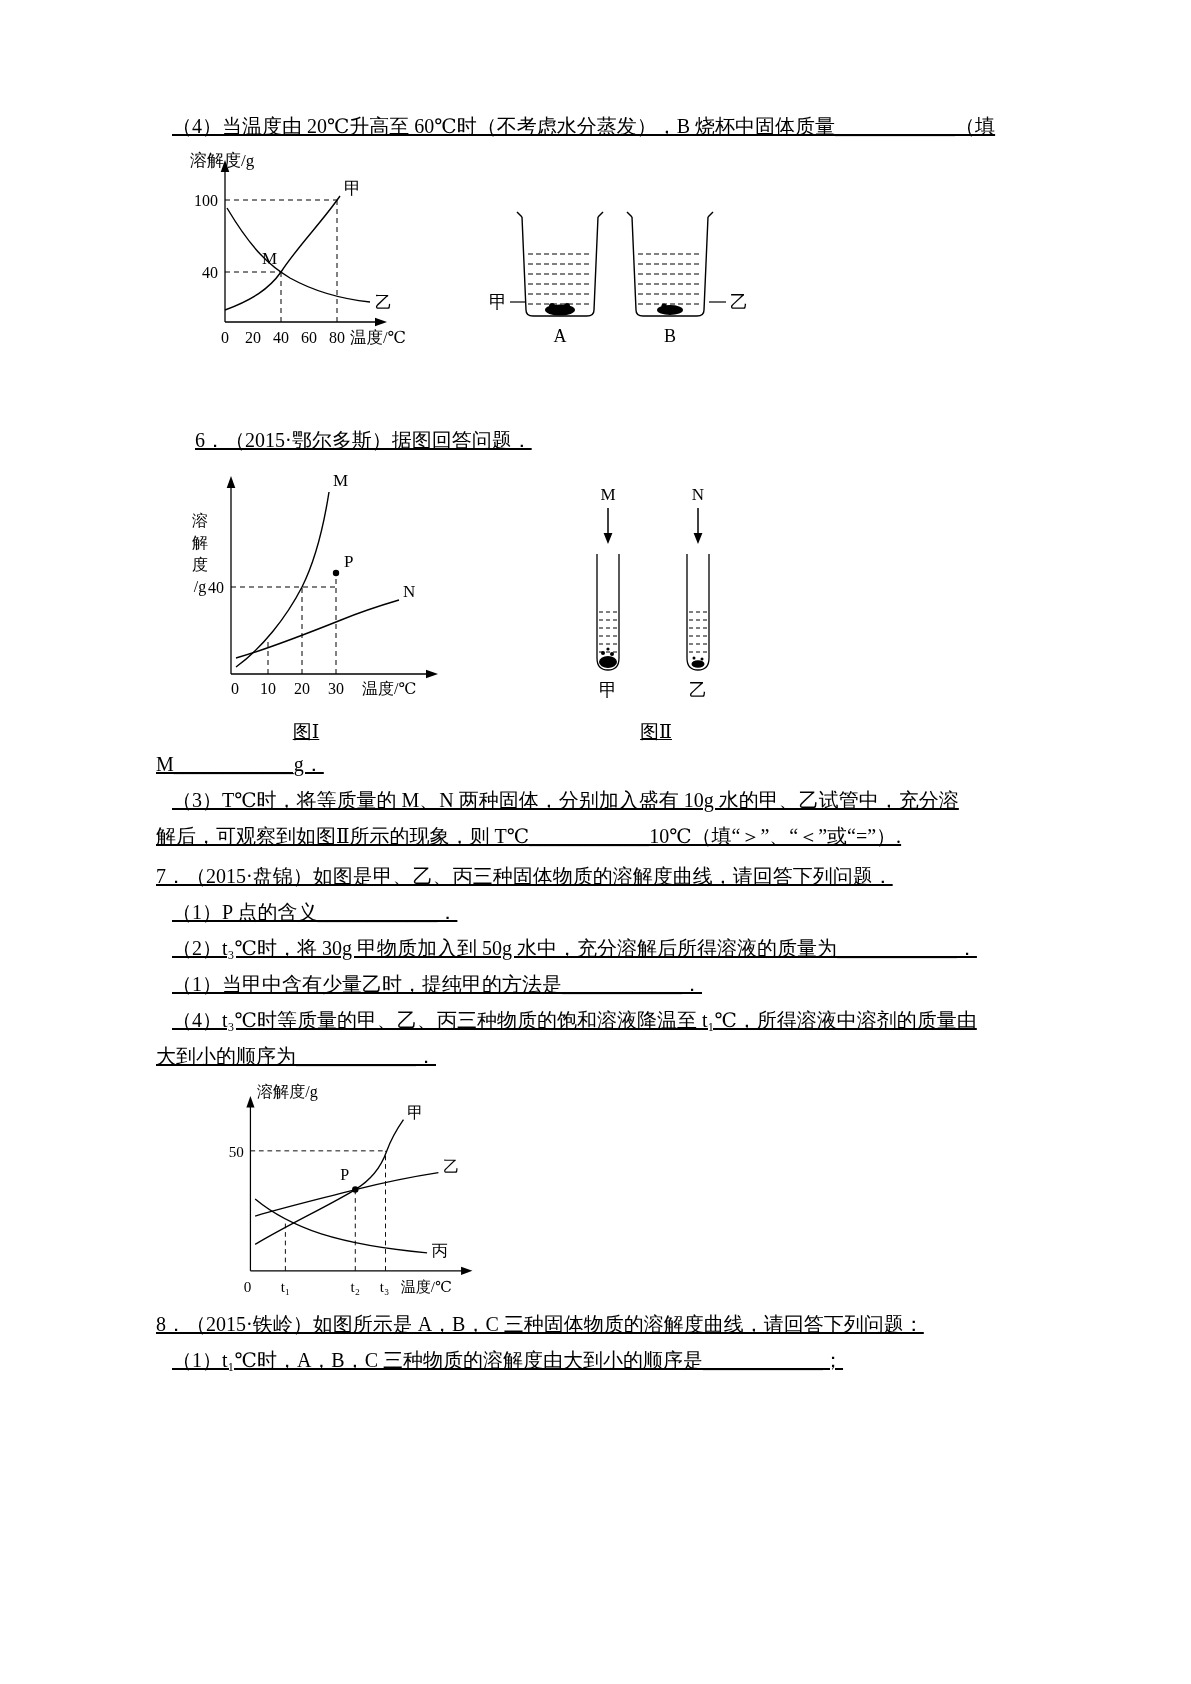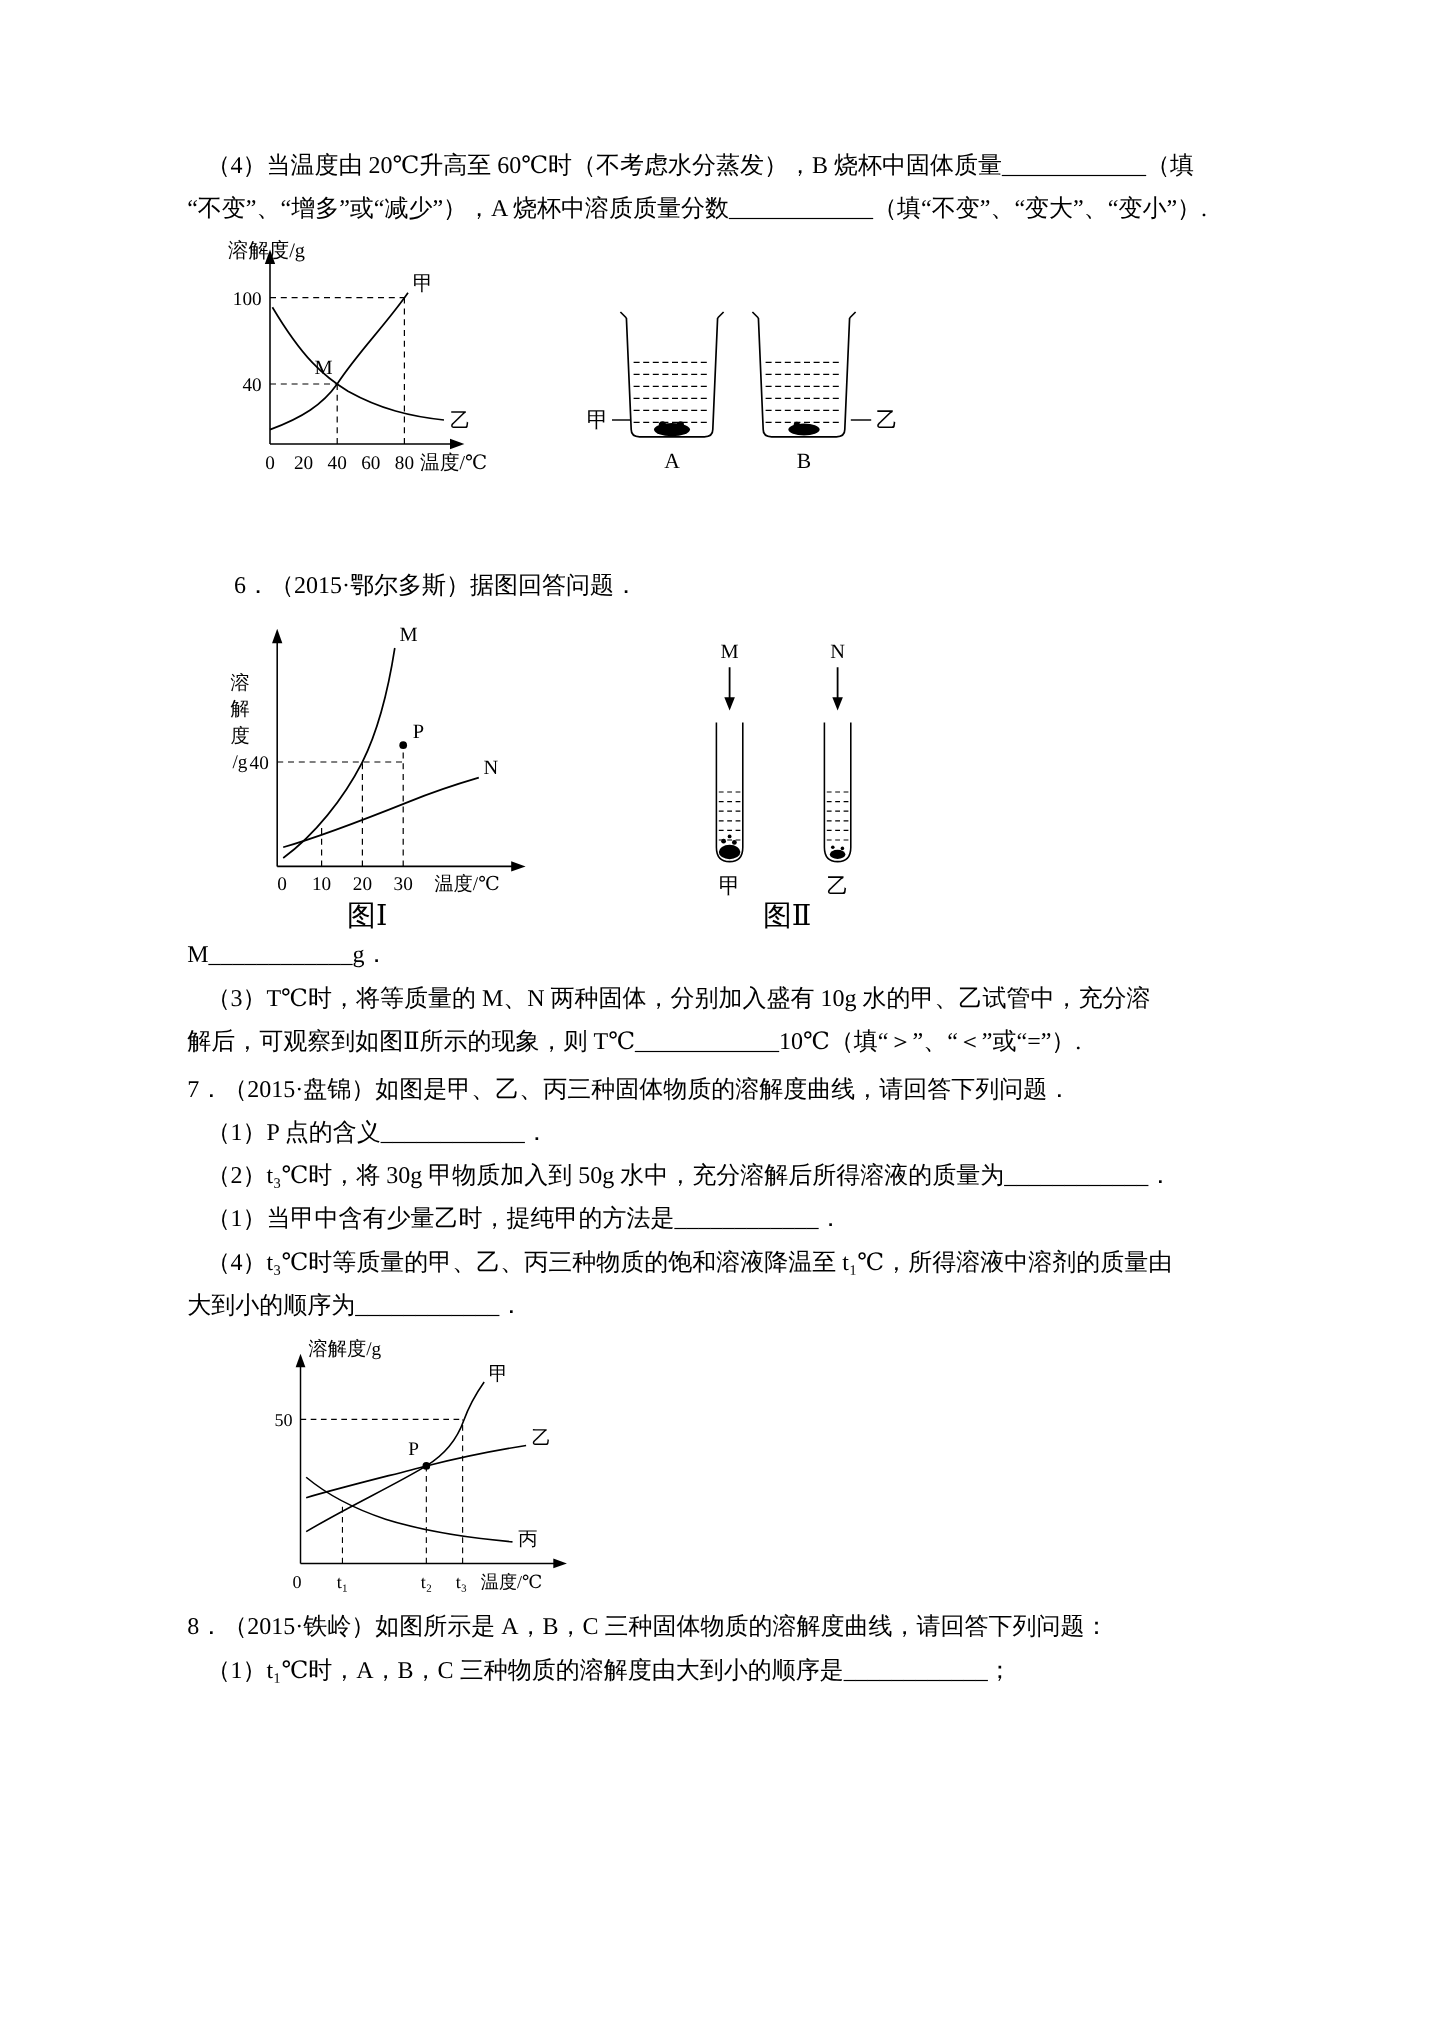--- a/index.html
+++ b/index.html
@@ -1,40 +1,39 @@
 <!DOCTYPE html>
 <html><head>
 <meta charset="utf-8">
 <style>
   * { margin:0; padding:0; box-sizing:border-box; }
   html,body { background:#ffffff; }
   body {
     width:1191px; height:1684px; position:relative; overflow:hidden;
     font-family:"Liberation Serif","DejaVu Serif",serif; color:#000;
   }
-  .page { position:absolute; left:156px; top:120px; width:930px; font-size:20px; line-height:36px; }
+  .page { position:absolute; left:156px; top:108px; width:930px; font-size:20px; line-height:36px;text-decoration:underline; }
   .page p { white-space:nowrap; }
   p.sub { padding-left:16px; }
   .figrow { display:flex; align-items:flex-start; }
   .figcol { display:flex; flex-direction:column; align-items:center; }
-  .caption { font-size:24px; line-height:28px; text-align:right; }
+  .caption { font-size:19px; line-height:28px; text-align:right;margin-top:16px; }
   .mt6 { margin-top:6px; } .mt4 { margin-top:4px; }
   .mt16 { margin-top:4px; } .mt20 { margin-top:20px;margin-left:39px; }
   svg { display:block; }
   svg text { font-family:"Liberation Serif","DejaVu Serif",serif; fill:#000; }
   svg line, svg path { stroke:#000; }
   svg polygon { fill:#000; }
 </style>
 </head>
 <body>
 
 <div class="page">
 
   <p class="sub">（4）当温度由 20℃升高至 60℃时（不考虑水分蒸发），B 烧杯中固体质量____________（填</p>
-  <p>“不变”、“增多”或“减少”），A 烧杯中溶质质量分数____________（填“不变”、“变大”、“变小”）.</p>
 
   <div class="figrow mt6">
     <svg width="270" height="212" viewBox="0 0 270 212" style="margin-left:14px;">
       <text x="20" y="16" font-size="17">溶解度/g</text>
       <line x1="55" y1="172" x2="55" y2="20" stroke-width="1.3"></line>
       <polygon points="55,10 50.7,22 59.3,22"></polygon>
       <line x1="55" y1="172" x2="208" y2="172" stroke-width="1.3"></line>
       <polygon points="217,172 205,167.7 205,176.3"></polygon>
       <g stroke-width="1" stroke-dasharray="5,4">
         <line x1="55" y1="50" x2="167" y2="50"></line>

